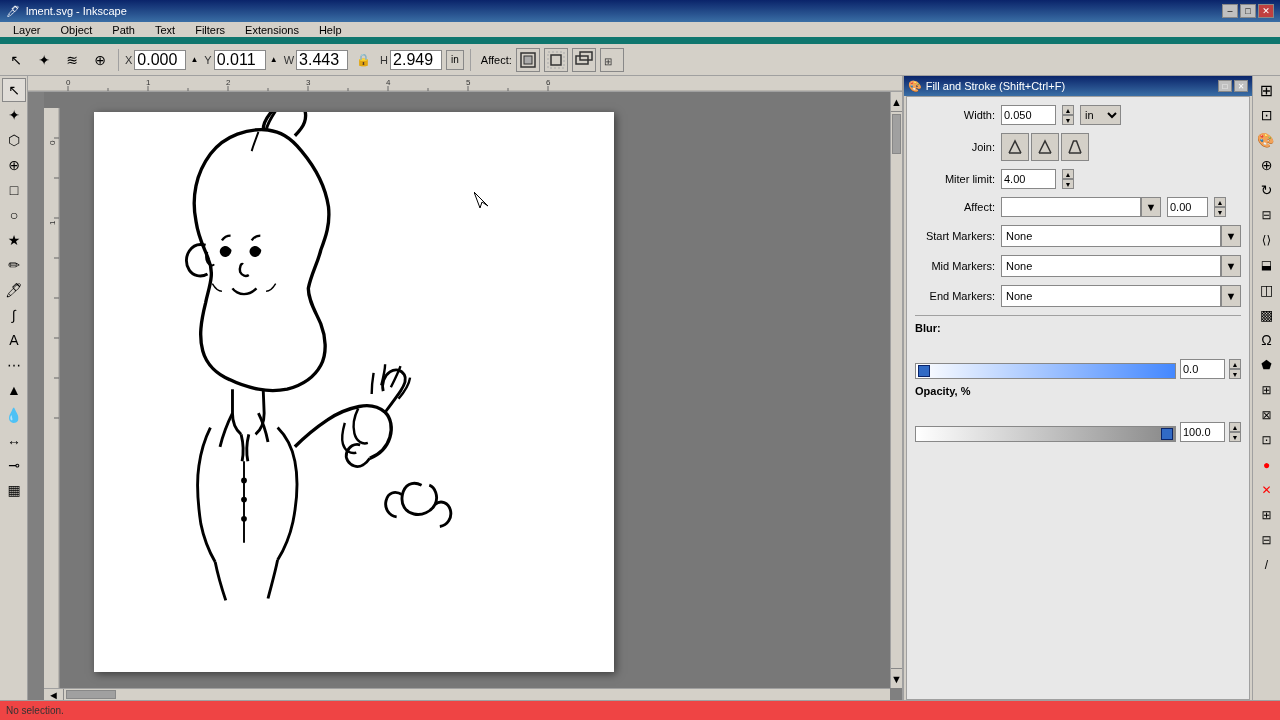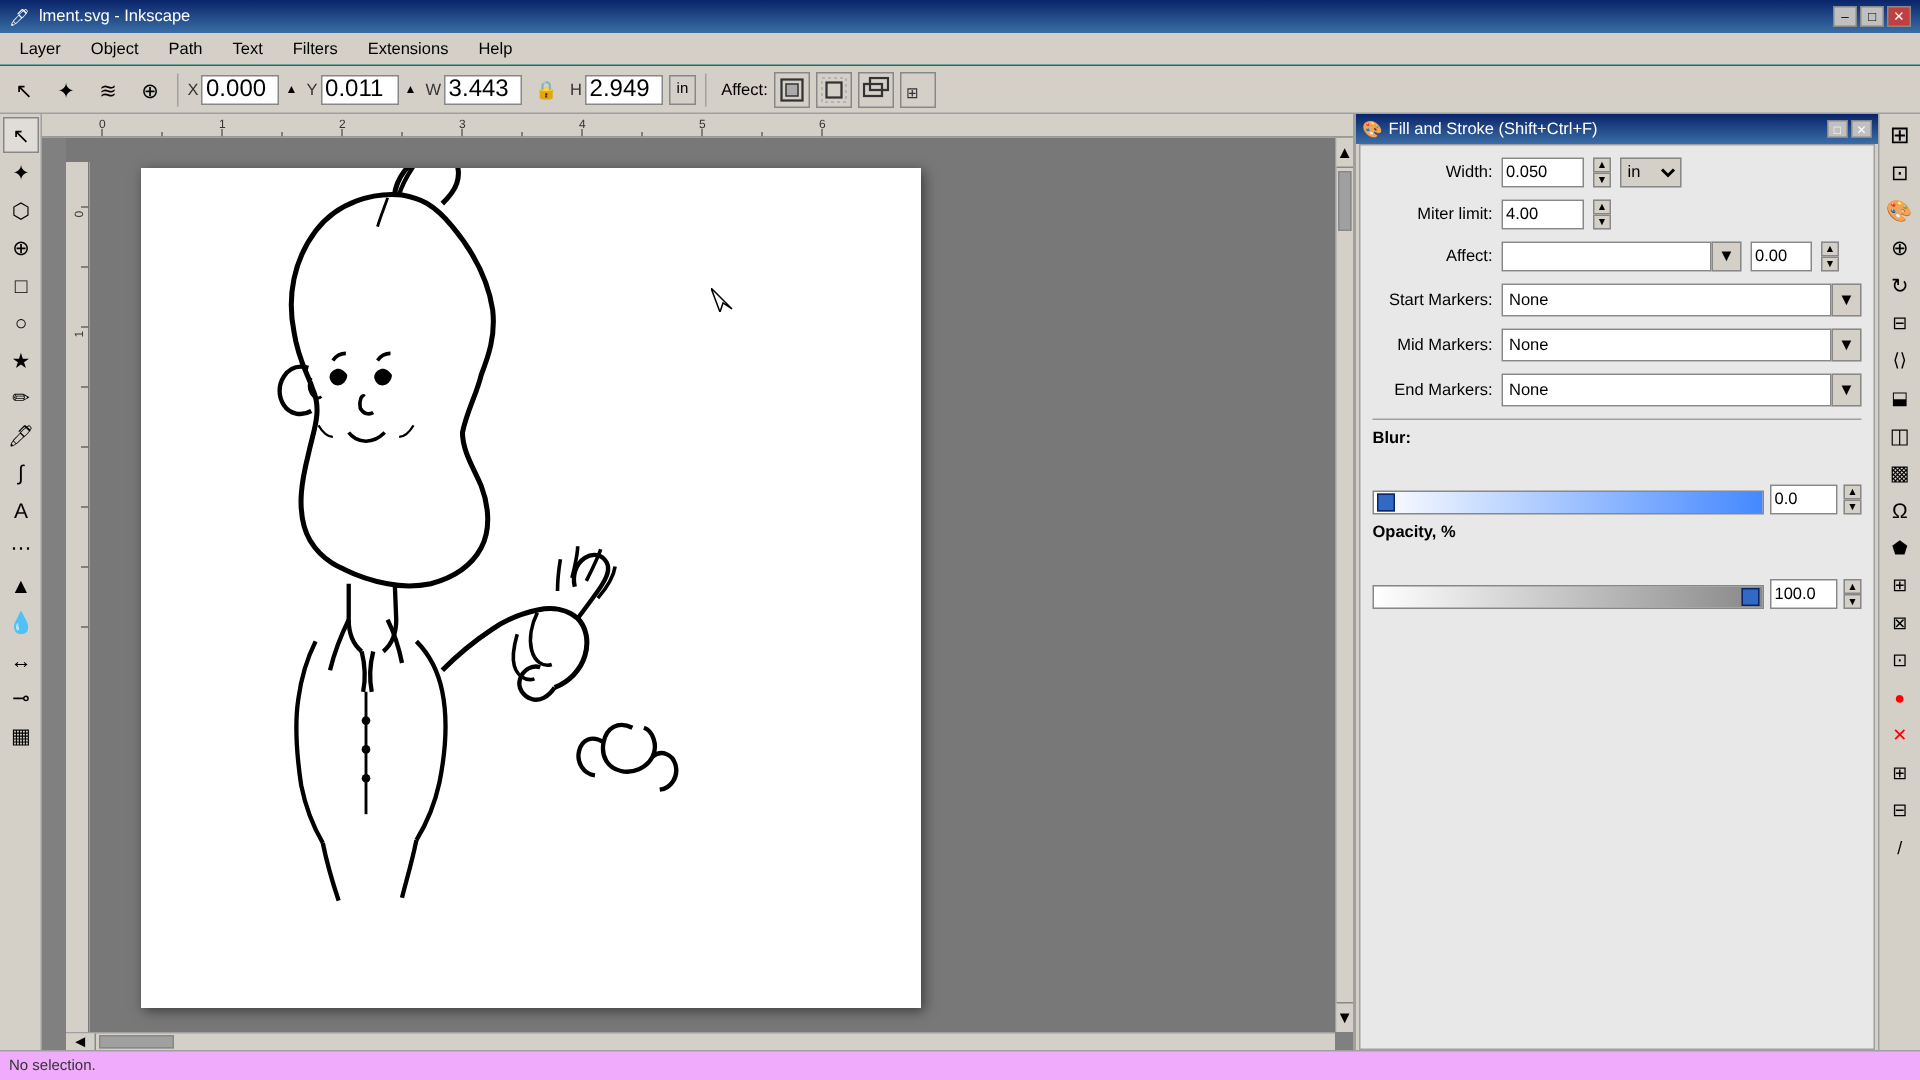--- a/index.html
+++ b/index.html
@@ -25,21 +25,21 @@
       font-size: 9px;
       display: flex; align-items: center; justify-content: center;
       cursor: pointer;
       color: #000;
     }
     .title-btn.close { background: #c04040; color: white; }
 
     
     #menu-bar {
       background: #d4d0c8;
-      border-bottom: 1px solid #0f766e;
+      border-bottom: 7px solid #0f766e;
       height: 22px;
       display: flex;
       align-items: center;
       padding: 0 4px;
       gap: 2px;
     }
     .menu-item {
       padding: 2px 8px;
       cursor: pointer;
       font-size: 11px;
@@ -353,21 +353,21 @@
       display: flex;
       flex-direction: column;
       padding: 2px;
       gap: 1px;
       align-items: center;
     }
 
     
     #status-bar {
       height: 20px;
-      background: #f0abfc;
+      background: #ef4444;
       border-top: 1px solid #a0a0a0;
       display: flex;
       align-items: center;
       padding: 0 6px;
       font-size: 10px;
       color: #333;
     }
 
     
     #cursor-pos {
@@ -643,20 +643,43 @@
           <div class="spin-btn">▼</div>
         </div>
         <select class="panel-unit-select">
           <option>in</option>
           <option>px</option>
           <option>mm</option>
           <option>pt</option>
         </select>
       </div>
 
+      <div class="panel-row">
+        <span class="panel-label">Join:</span>
+        <div class="icon-btn-group">
+          <div class="icon-btn" title="Miter join">
+            <svg viewBox="0 0 24 24" fill="none" stroke="#333" stroke-width="2">
+              <polyline points="4,20 12,4 20,20"></polyline>
+              <line x1="4" y1="20" x2="20" y2="20"></line>
+            </svg>
+          </div>
+          <div class="icon-btn" title="Round join">
+            <svg viewBox="0 0 24 24" fill="none" stroke="#333" stroke-width="2">
+              <path d="M4,20 L12,4 Q12,4 20,20"></path>
+              <line x1="4" y1="20" x2="20" y2="20"></line>
+            </svg>
+          </div>
+          <div class="icon-btn" title="Bevel join">
+            <svg viewBox="0 0 24 24" fill="none" stroke="#333" stroke-width="2">
+              <polyline points="4,20 10,4 14,4 20,20"></polyline>
+              <line x1="4" y1="20" x2="20" y2="20"></line>
+            </svg>
+          </div>
+        </div>
+      </div>
 
       <div class="panel-row">
         <span class="panel-label">Miter limit:</span>
         <input class="panel-input" type="text" value="4.00" style="">
         <div class="panel-spinner">
           <div class="spin-btn">▲</div>
           <div class="spin-btn">▼</div>
         </div>
       </div>
 

